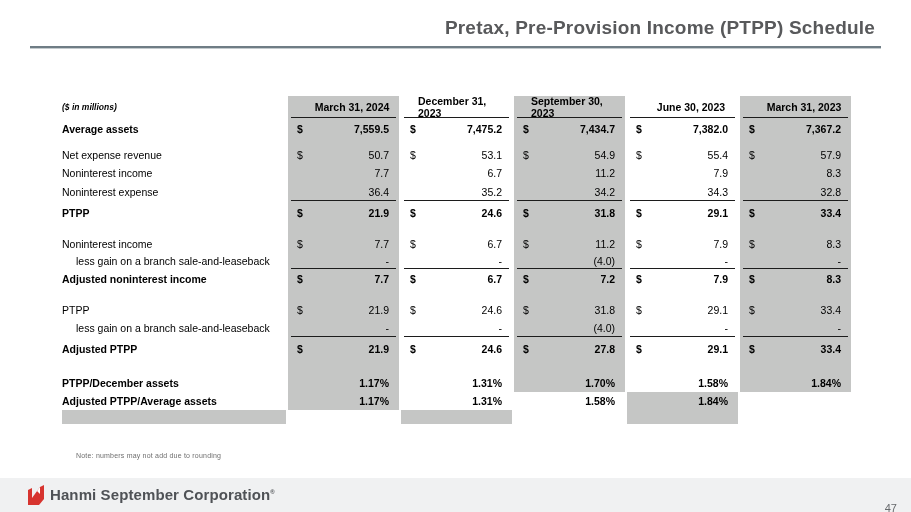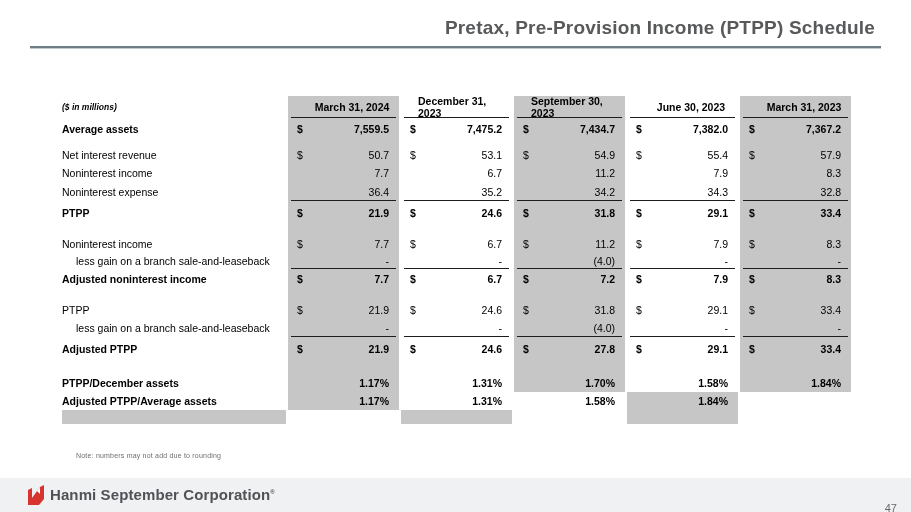--- a/index.html
+++ b/index.html
@@ -127,21 +127,21 @@
         <span class="val">7,367.2</span>
       </div>
     </div>
     <div class="cell"></div>
     <div class="cell shade"></div>
     <div class="cell"></div>
     <div class="cell shade"></div>
     <div class="cell"></div>
     <div class="cell shade"></div>
     <div class="cell">
-      <span class="lbl">Net interest revenue</span>
+      <span class="lbl">Net expense revenue</span>
     </div>
     <div class="cell shade">
       <div class="line">
         <span class="cur">$</span>
         <span class="val">50.7</span>
       </div>
     </div>
     <div class="cell">
       <div class="line">
         <span class="cur">$</span>

